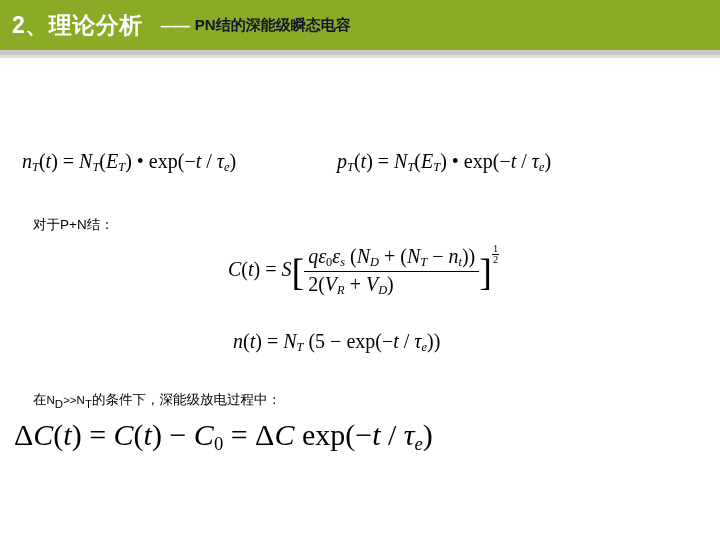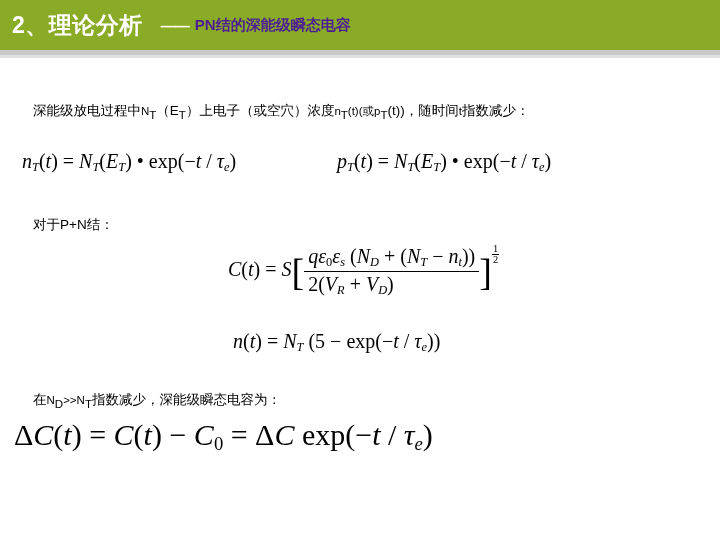--- a/index.html
+++ b/index.html
@@ -46,21 +46,21 @@
   }
   .header-dash {
     color: #ffffff;
     font-size: 15px;
     font-weight: bold;
     margin-left: 18px;
     margin-right: 6px;
     letter-spacing: -1px;
   }
   .header-sub {
-    color: #4c1d95;
+    color: #0f172a;
     font-size: 15px;
     font-weight: bold;
     white-space: nowrap;
   }
   .header-shadow {
     position: absolute;
     left: 0;
     top: 50px;
     width: 720px;
     height: 5px;
@@ -169,23 +169,20 @@
       <span class="header-title">2、理论分析</span>
       <span class="header-dash">——</span>
       <span class="header-sub">PN结的深能级瞬态电容</span>
     </div>
   </div>
   <div class="header-shadow"></div>
   <div class="header-shadow2"></div>
 
   <div class="body">
 
-    <div class="line-text" style="left:33px; top:44px;">
-      <span>深能级放电过程中</span><span class="sm">N</span><span class="sm sub">T</span><span>（E</span><span class="sm sub">T</span><span>）上电子（或空穴）浓度</span><span class="sm">n</span><span class="sm sub">T</span><span class="sm">(t)(或</span><span class="sm">p</span><span class="sm sub">T</span><span>(t))，随时间</span><span class="sm">t</span><span>指数减少：</span>
-    </div>
 
     <div class="math eq-row1 eq1">
       <span class="mi">n</span><sub class="v">T</sub><span class="mo">(</span><span class="mi">t</span><span class="mo">)</span>
       <span class="mo"> = </span>
       <span class="mi">N</span><sub class="v">T</sub><span class="mo">(</span><span class="mi">E</span><sub class="v">T</sub><span class="mo">)</span>
       <span class="mo"> • </span><span class="mo">exp(</span><span class="mo">−</span><span class="mi">t</span><span class="mo"> / </span><span class="mi">τ</span><sub class="v">e</sub><span class="mo">)</span>
     </div>
 
     <div class="math eq-row1 eq2">
       <span class="mi">p</span><sub class="v">T</sub><span class="mo">(</span><span class="mi">t</span><span class="mo">)</span>
@@ -198,21 +195,21 @@
 
     <div class="math eq-ct eq-big">
       <span class="mi">C</span><span class="mo">(</span><span class="mi">t</span><span class="mo">)</span><span class="mo"> = </span><span class="mi">S</span><span class="bracket">[</span><span class="frac"><span class="num"><span class="mi">q</span><span class="mi">ε</span><sub class="vn">0</sub><span class="mi">ε</span><sub class="v">s</sub><span class="mo"> (</span><span class="mi">N</span><sub class="v">D</sub><span class="mo"> + (</span><span class="mi">N</span><sub class="v">T</sub><span class="mo"> − </span><span class="mi">n</span><sub class="v">t</sub><span class="mo">))</span></span><span class="den"><span class="mn">2</span><span class="mo">(</span><span class="mi">V</span><sub class="v">R</sub><span class="mo"> + </span><span class="mi">V</span><sub class="v">D</sub><span class="mo">)</span></span></span><span class="bracket">]</span><span class="exp-half"><span class="n">1</span><span class="d">2</span></span>
     </div>
 
     <div class="math eq-nt eq-big">
       <span class="mi">n</span><span class="mo">(</span><span class="mi">t</span><span class="mo">)</span><span class="mo"> = </span><span class="mi">N</span><sub class="v">T</sub><span class="mo"> (5 − exp(</span><span class="mo">−</span><span class="mi">t</span><span class="mo"> / </span><span class="mi">τ</span><sub class="v">e</sub><span class="mo">))</span>
     </div>
 
     <div class="line-text" style="left:33px; top:333px;">
-      <span>在</span><span class="sm">N</span><span class="sm sub">D</span><span class="sm">&gt;&gt;</span><span class="sm">N</span><span class="sm sub">T</span><span>指数减少，深能级瞬态电容为：</span>
+      <span>在</span><span class="sm">N</span><span class="sm sub">D</span><span class="sm">&gt;&gt;</span><span class="sm">N</span><span class="sm sub">T</span><span>的条件下，深能级放电过程中：</span>
     </div>
 
     <div class="math eq-dc">
       <span class="mo">Δ</span><span class="mi">C</span><span class="mo">(</span><span class="mi">t</span><span class="mo">)</span><span class="mo"> = </span><span class="mi">C</span><span class="mo">(</span><span class="mi">t</span><span class="mo">)</span><span class="mo"> − </span><span class="mi">C</span><sub class="vn">0</sub><span class="mo"> = </span><span class="mo">Δ</span><span class="mi">C</span><span class="mo"> exp(</span><span class="mo">−</span><span class="mi">t</span><span class="mo"> / </span><span class="mi">τ</span><sub class="v">e</sub><span class="mo">)</span>
     </div>
 
   </div>
 </div>
 
 </body></html>

